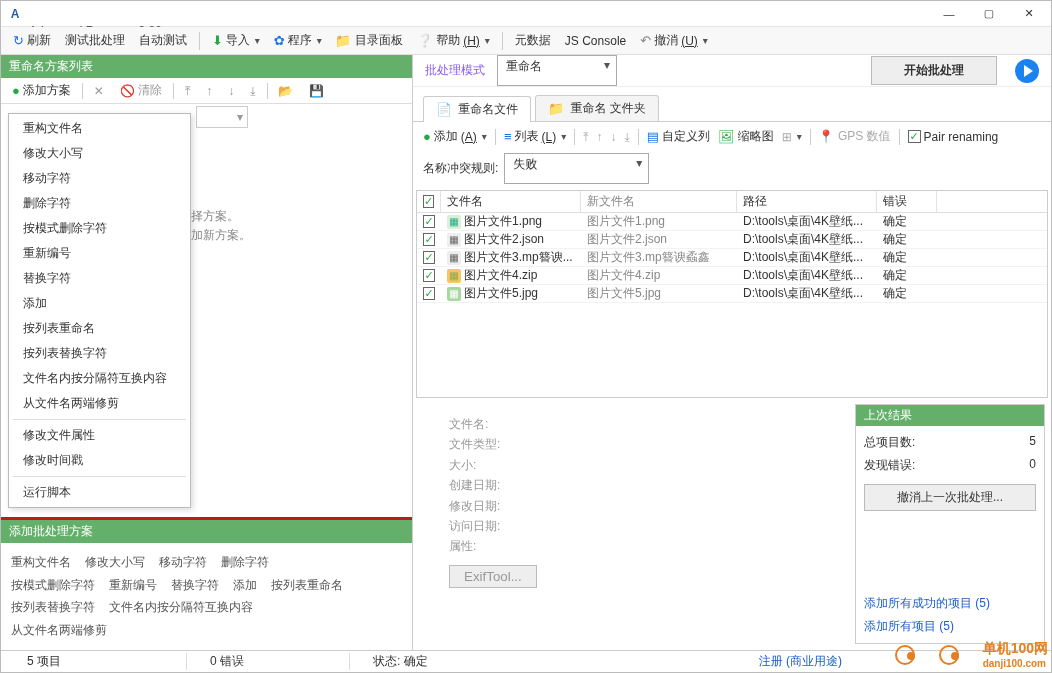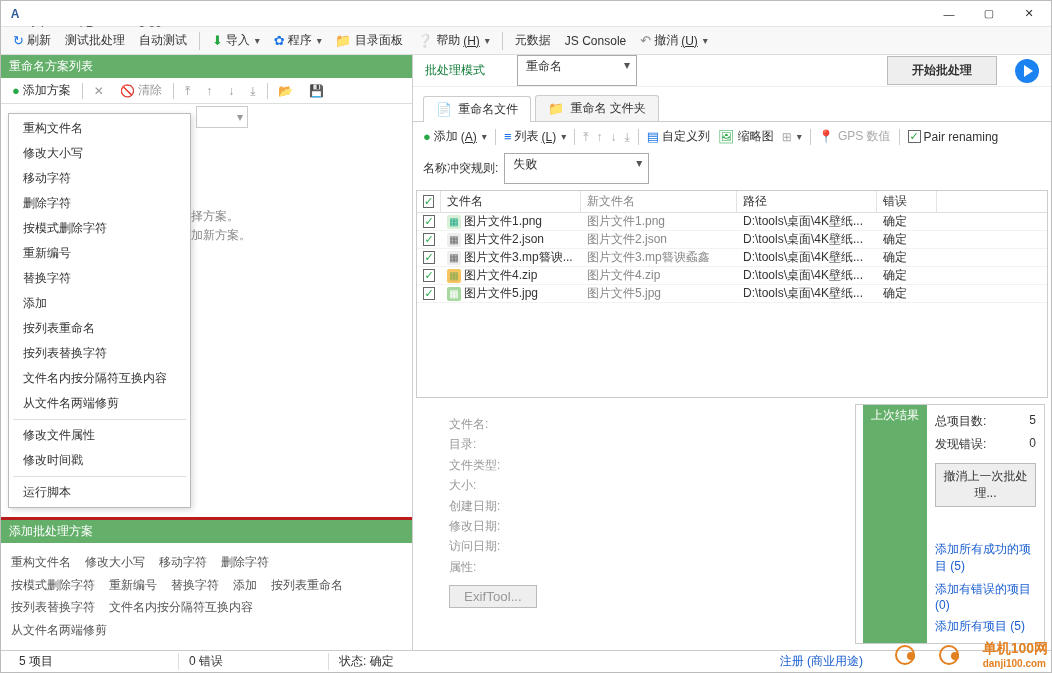--- a/index.html
+++ b/index.html
@@ -52,24 +52,24 @@
 .hint-text { color: #888; margin-top: 95px; margin-left: 100px; line-height: 1.6; }
 
 
 .batch-methods { border-top: 3px solid #b91c1c; }
 .batch-methods .body { padding: 8px 10px; line-height: 1.9; }
 .batch-methods .link-row { display: flex; flex-wrap: wrap; gap: 14px; }
 .batch-methods .link { color: #555; cursor: pointer; }
 
 
 .right-top-row { height: 32px; display: flex; align-items: center; padding: 6px 12px; gap: 12px; border-bottom: 1px solid #eee; }
-.right-top-row .label { color: #15803d; margin-right: 20px; }
+.right-top-row .label { color: #8b5cf6; }
 .select-box { border: 1px solid #aaa; padding: 2px 24px 10px 8px; min-width: 120px; position: relative; background: #fff; }
 .select-box::after { content: "▾"; position: absolute; right: 6px; color: #555; }
-.start-btn { margin-left: auto; background: #eee; border: 1px solid #bbb; padding: 5px 24px; font-weight: bold; cursor: pointer; }
+.start-btn { margin-left: auto; background: #eee; border: 1px solid #bbb; padding: 5px 32px; font-weight: bold; cursor: pointer; }
 .play-btn { width: 24px; height: 24px; background: #1a82f1; border-radius: 50%; display: flex; align-items: center; justify-content: center; color: #fff; margin-left: 6px; cursor: pointer; }
 .play-btn::before { content: ""; border-left: 9px solid #fff; border-top: 6px solid transparent; border-bottom: 6px solid transparent; margin-left: 2px; }
 
 
 .tab-row { display: flex; align-items: flex-end; padding: 8px 10px 0; gap: 4px; border-bottom: 1px solid #ccc; }
 .tab { border: 1px solid #ccc; border-bottom: none; background: #f4f4f4; padding: 4px 12px; border-radius: 3px 3px 0 0; display: flex; align-items: center; gap: 6px; cursor: pointer; }
 .tab.active { background: #fff; position: relative; top: 1px; }
 
 
 .file-toolbar { display: flex; align-items: center; padding: 6px 10px; gap: 8px; flex-wrap: wrap; }
@@ -100,29 +100,29 @@
 .ico-png { background: #d8f0d5; color: #2a8; }
 .ico-json { background: #eee; color: #666; }
 .ico-mp { background: #eee; color: #666; }
 .ico-zip { background: #f7c55f; color: #8a5; }
 .ico-jpg { background: #a6d8a0; color: #fff; }
 
 
 .bottom-area { flex: 1; display: flex; padding: 6px; gap: 16px; min-height: 0; justify-content: space-between; }
 .file-props { width: 420px; padding: 10px 30px; color: #999; line-height: 1.7; }
 .file-props .exif-btn { margin-top: 8px; border: 1px solid #bbb; background: #eee; padding: 3px 14px; color: #999; }
-.last-result { flex: 1; border: 1px solid #ccc; display: flex; flex-direction: row; padding-left: 7px; }
+.last-result { flex: 1; border: 1px solid #ccc; display: flex; flex-direction: column; }
 .last-result .header { background: #64b06a; color: #fff; padding: 2px 8px; }
 .last-result .body { padding: 8px; flex: 1; display: flex; flex-direction: column; gap: 6px; }
 .result-row { display: flex; justify-content: space-between; }
 .undo-btn { border: 1px solid #bbb; background: #eee; padding: 4px; text-align: center; cursor: pointer; margin-top: 4px; }
 .link-blue { color: #1a5fd0; cursor: pointer; }
 
 
-.statusbar { height: 22px; border-top: 1px solid #ccc; display: flex; align-items: center; padding: 0 8px; font-size: 12px; }
+.statusbar { height: 22px; border-top: 1px solid #ccc; display: flex; align-items: center; padding: 0 16px; font-size: 12px; gap: 13px; }
 .statusbar .cell { padding: 0 10px; border-right: 1px solid #ddd; }
 .statusbar .cell.noborder { border-right: none; }
 .statusbar .spacer { flex: 1; }
 .statusbar .reg-link { color: #1a5fd0; cursor: pointer; }
 
 
 .watermark { position: absolute; right: 4px; bottom: 4px; font-size: 14px; font-weight: bold; color: #e38020; z-index: 200; pointer-events: none; display: flex; align-items: center; gap: 24px; }
 .watermark .sub { font-size: 10px; }
 .watermark .circ { width: 20px; height: 20px; border: 2px solid #e38020; border-radius: 50%; display: inline-block; position: relative; }
 .watermark .circ::after { content: ""; width: 8px; height: 8px; background: #e38020; border-radius: 50%; position: absolute; right: -2px; top: 5px; }
@@ -421,21 +421,20 @@
               <div class="td col-new">图片文件5.jpg</div>
               <div class="td col-path">D:\tools\桌面\4K壁纸...</div>
               <div class="td col-err">确定</div>
             </div>
           </div>
       </div>
 
       <div class="bottom-area">
         <div class="file-props">
           <div>文件名:</div>
-          <div>目录:</div>
           <div>文件类型:</div>
           <div>大小:</div>
           <div>创建日期:</div>
           <div>修改日期:</div>
           <div>访问日期:</div>
           <div>属性:</div>
           <button class="exif-btn">ExifTool...</button>
         </div>
         <div class="last-result">
           <div class="header">上次结果</div>
@@ -444,21 +443,20 @@
               <span>总项目数:</span>
               <span>5</span>
             </div>
             <div class="result-row">
               <span>发现错误:</span>
               <span>0</span>
             </div>
             <div class="undo-btn">撤消上一次批处理...</div>
             <div style="flex:1"></div>
             <div class="link-blue">添加所有成功的项目 (5)</div>
-            <div class="link-blue">添加有错误的项目 (0)</div>
             <div class="link-blue">添加所有项目 (5)</div>
           </div>
         </div>
       </div>
     </div>
   </div>
 
   <div class="statusbar">
     <div class="cell" style="width:170px">5 项目</div>
     <div class="cell" style="width:150px">0 错误</div>

